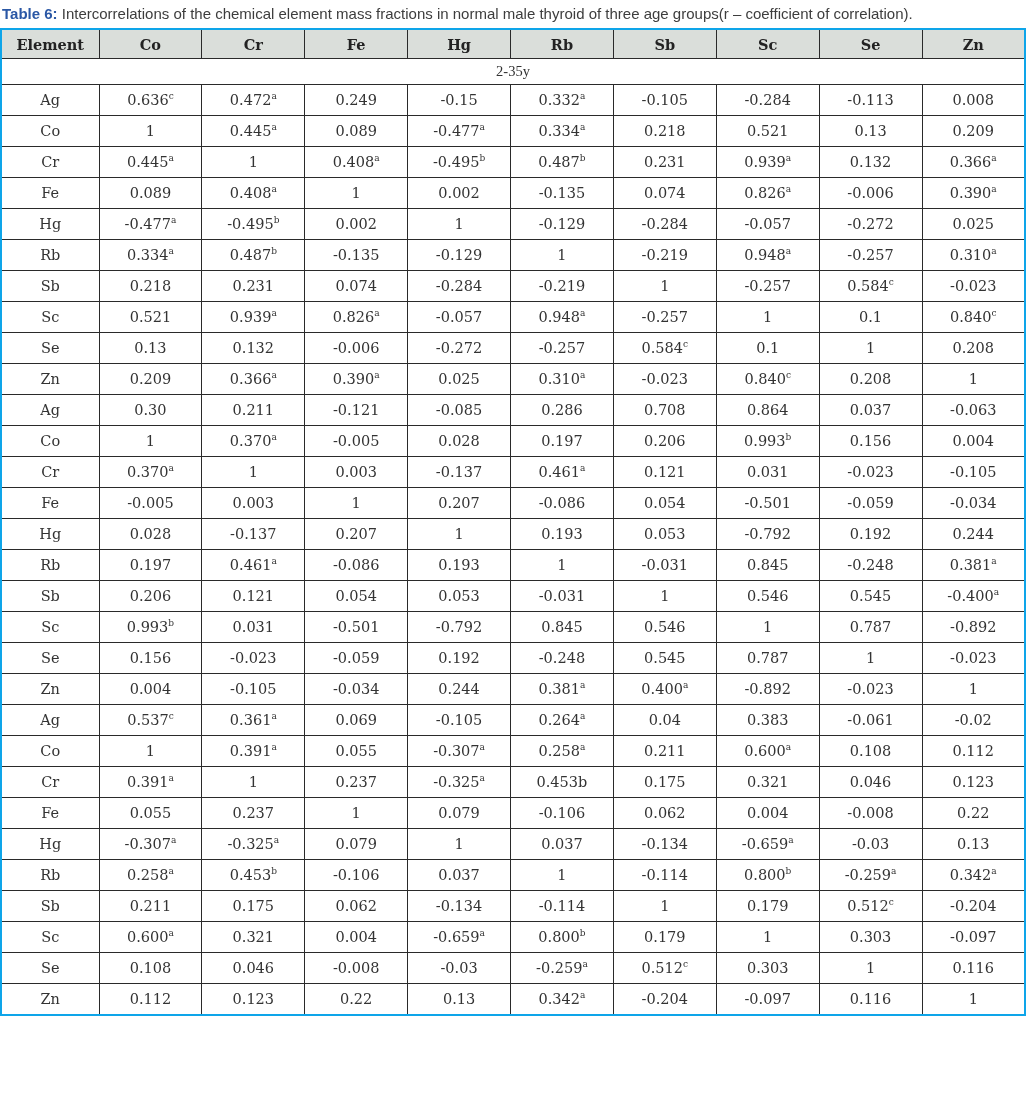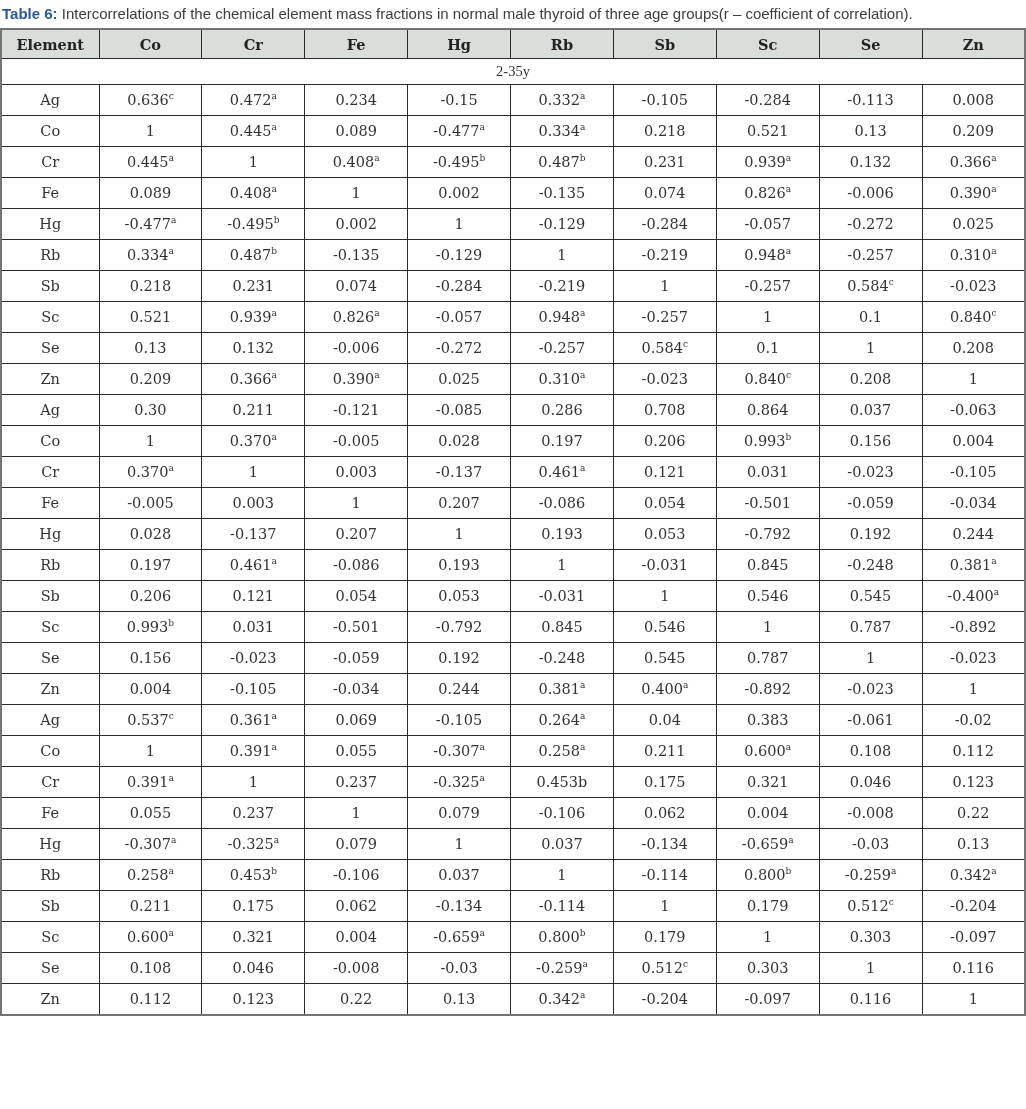--- a/index.html
+++ b/index.html
@@ -21,21 +21,21 @@
   .caption .caption-label {
     color: #2a57a5;
     font-weight: bold;
   }
   table.corr {
     border-collapse: collapse;
     table-layout: fixed;
     width: 1026px;
     font-family: "DejaVu Serif", "Liberation Serif", serif;
     color: #333333;
-    border: 2px solid #737373;
+    border: 2px solid #0ea5e9;
   }
   table.corr col.el-col { width: 98px; }
   table.corr th, table.corr td {
     border: 1px solid #2a2a2a;
     text-align: center;
     vertical-align: middle;
     padding: 0 2px;
     overflow: hidden;
   }
   table.corr thead th {
@@ -98,21 +98,21 @@
         </tr>
     </thead>
     <tbody id="table-body">
         <tr>
           <td class="section-row" colspan="10">2-35y</td>
         </tr>
         <tr>
           <td class="element-cell">Ag</td>
           <td class="data-cell">0.636<sup>c</sup></td>
           <td class="data-cell">0.472<sup>a</sup></td>
-          <td class="data-cell">0.234</td>
+          <td class="data-cell">0.249</td>
           <td class="data-cell">-0.15</td>
           <td class="data-cell">0.332<sup>a</sup></td>
           <td class="data-cell">-0.105</td>
           <td class="data-cell">-0.284</td>
           <td class="data-cell">-0.113</td>
           <td class="data-cell">0.008</td>
         </tr>
         <tr>
           <td class="element-cell">Co</td>
           <td class="data-cell">1</td>

